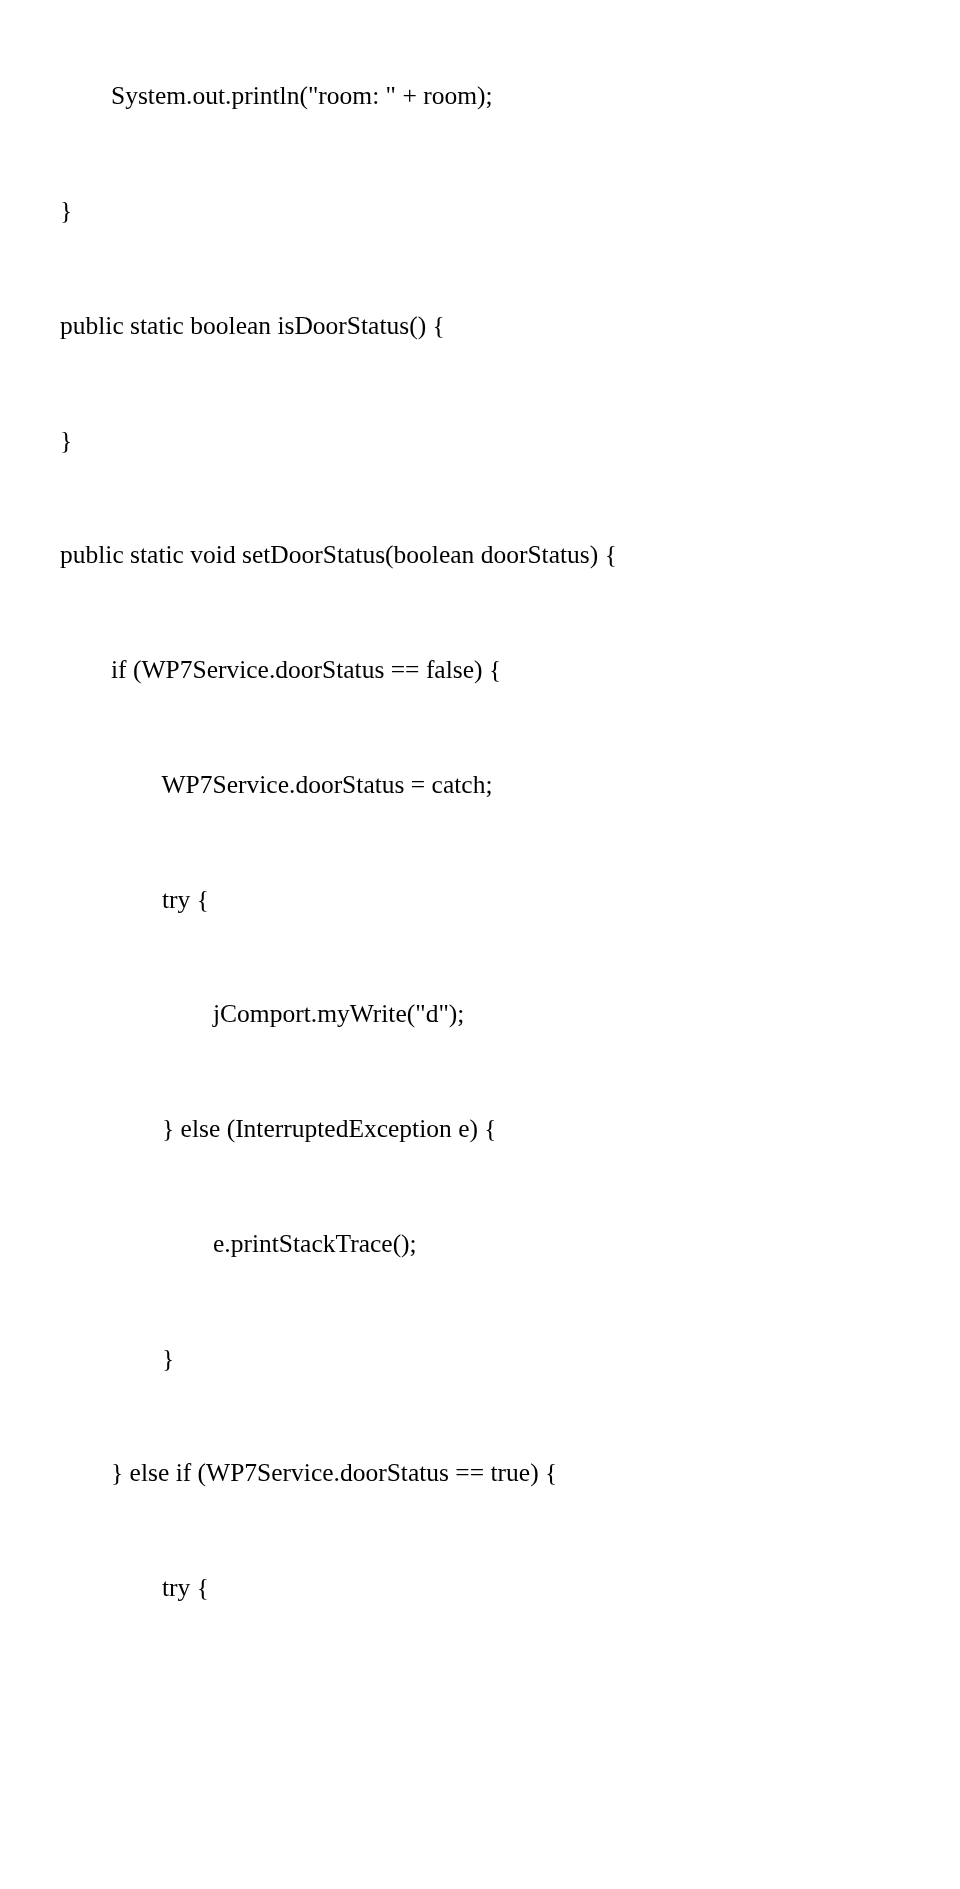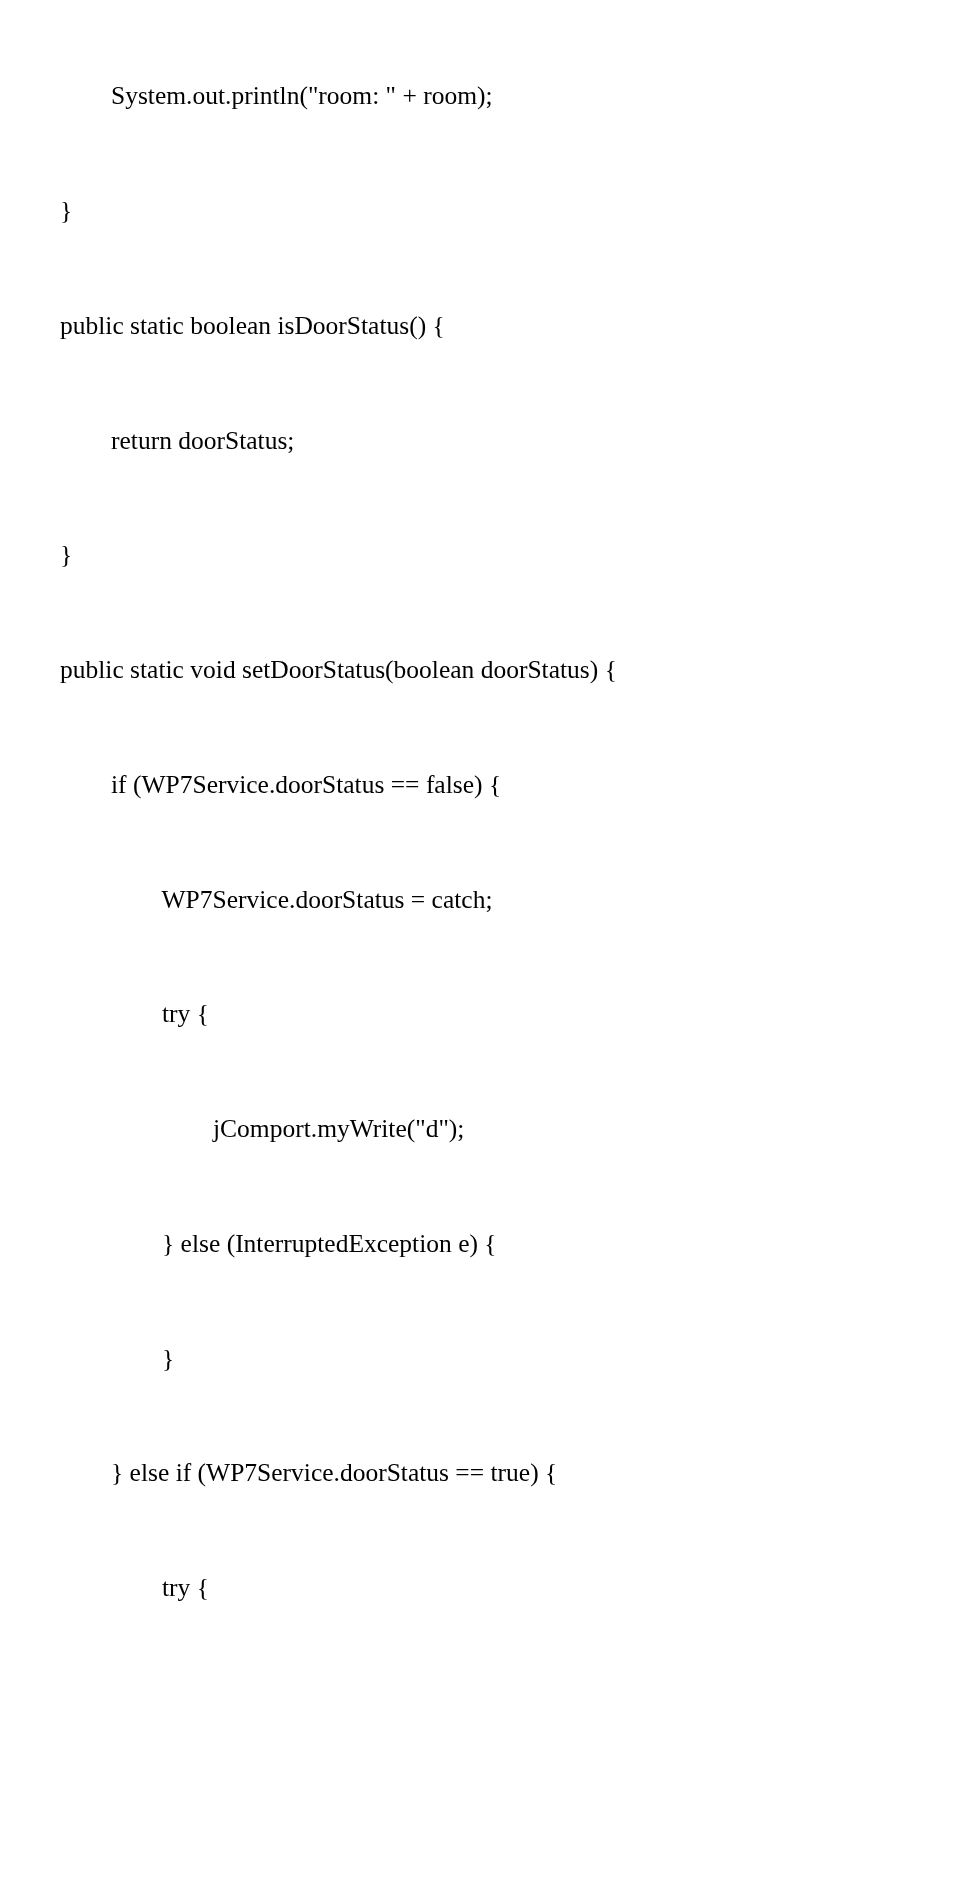--- a/index.html
+++ b/index.html
@@ -22,28 +22,28 @@
   }
 </style>
 </head>
 <body>
 
 <div class="page">
   <div class="code">
 <div>        System.out.println("room: " + room);</div>
 <div>}</div>
 <div>public static boolean isDoorStatus() {</div>
-<div>        return doorStatus;</div>
 <div>}</div>
 <div>public static void setDoorStatus(boolean doorStatus) {</div>
 <div>        if (WP7Service.doorStatus == false) {</div>
 <div>                WP7Service.doorStatus = catch;</div>
 <div>                try {</div>
 <div>                        jComport.myWrite("d");</div>
 <div>                } else (InterruptedException e) {</div>
+<div>                        e.printStackTrace();</div>
 <div>                }</div>
 <div>        } else if (WP7Service.doorStatus == true) {</div>
 <div>                try {</div>
 
 
 
 
 
 
 

